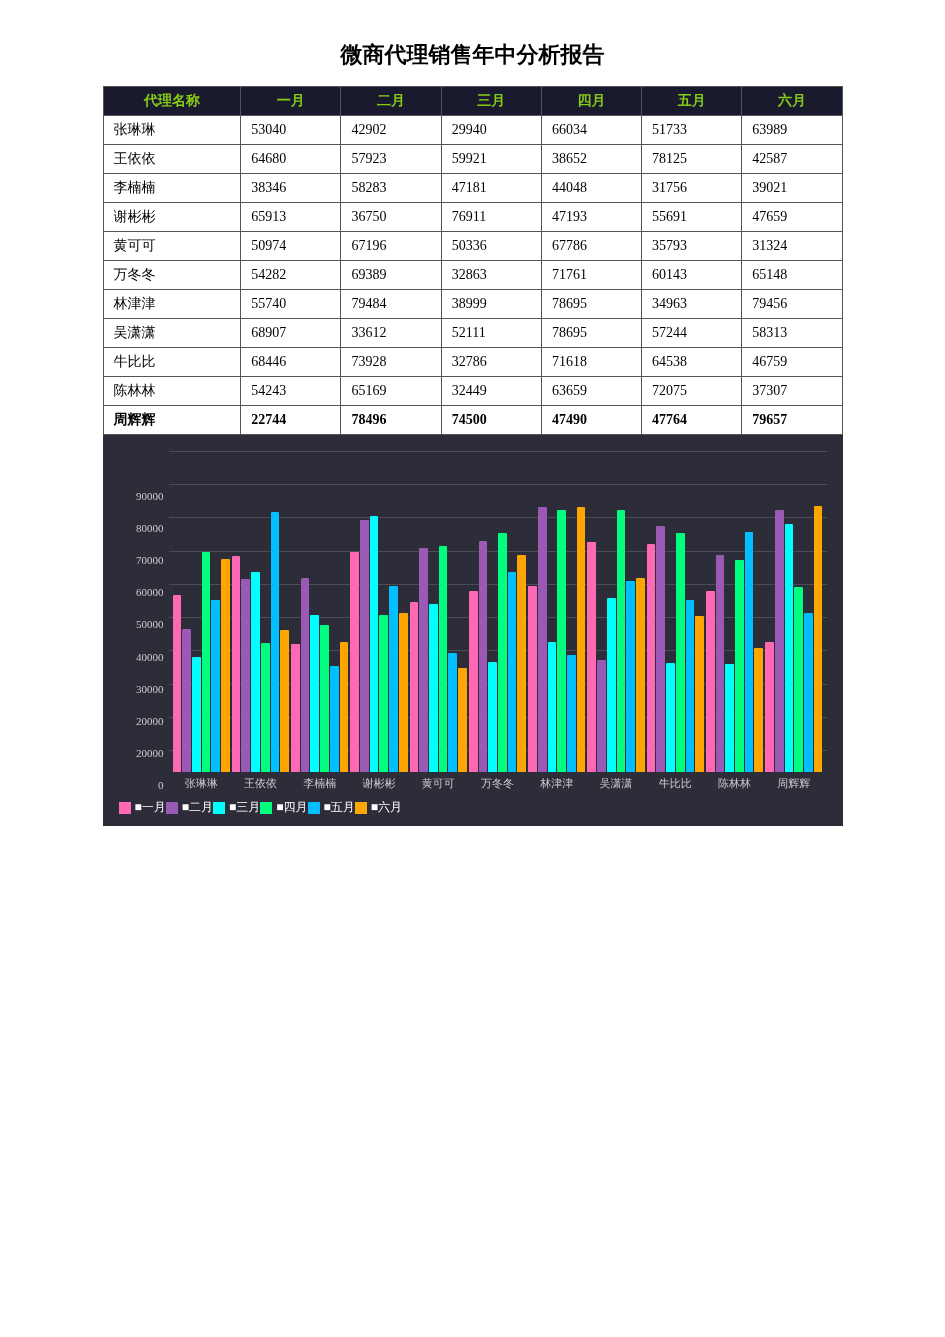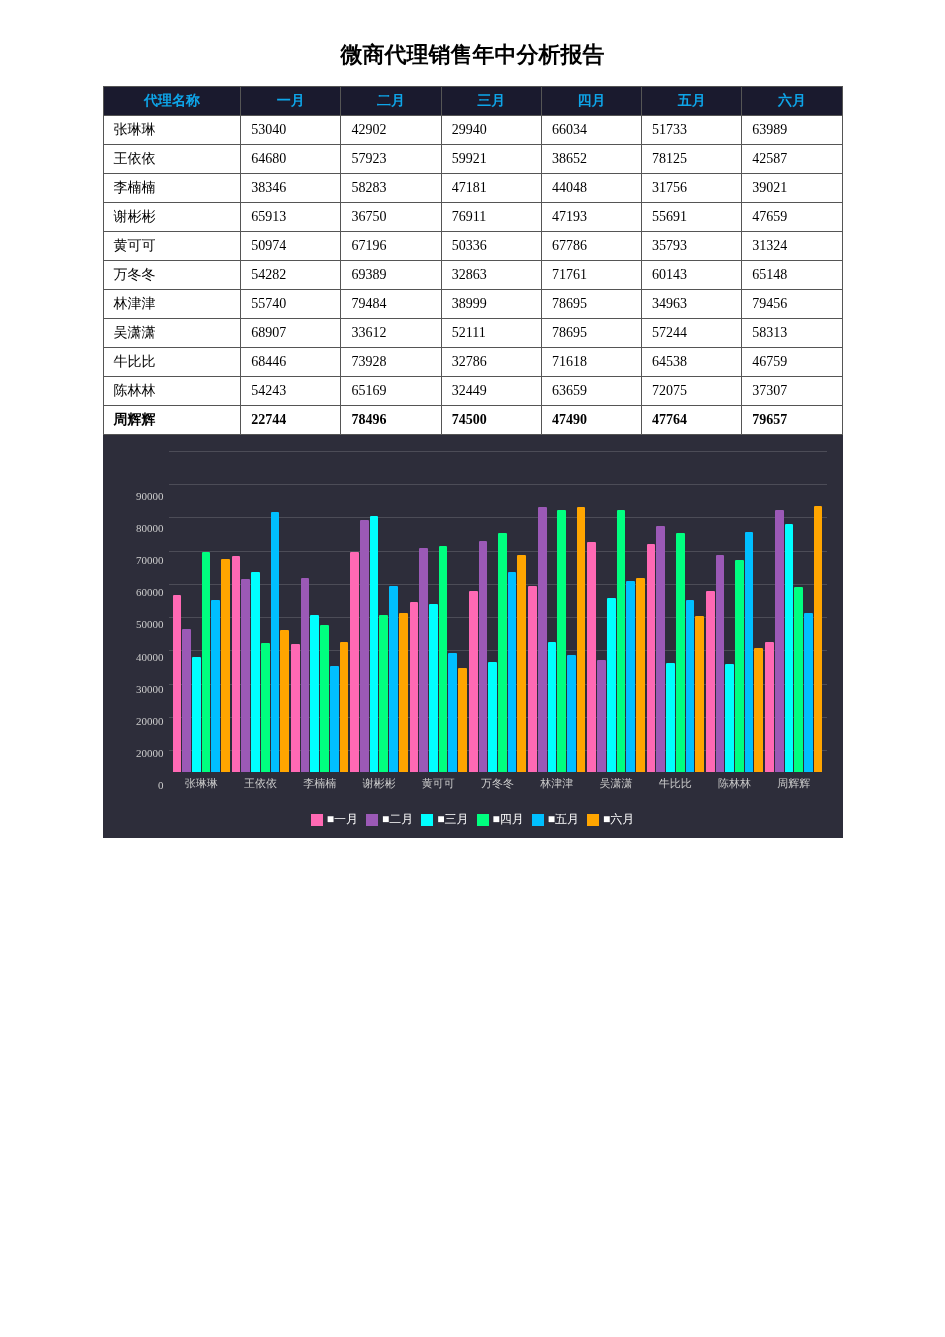--- a/index.html
+++ b/index.html
@@ -26,21 +26,21 @@
       margin-bottom: 0;
     }
     .data-table th, .data-table td {
       border: 1px solid #555;
       padding: 5px 10px;
       text-align: left;
       white-space: nowrap;
     }
     .data-table th {
       background: #1a1a2e;
-      color: #0ea5e9;
+      color: #84cc16;
       font-weight: bold;
       text-align: center;
       margin-top: 20px;
     }
     .data-table td:first-child {
       font-weight: normal;
     }
     .data-table tr:last-child td {
       font-weight: bold;
     }
@@ -138,23 +138,22 @@
       padding: 0 4px;
     }
     .x-label {
       flex: 1;
       text-align: center;
       color: #ccc;
       font-size: 11px;
     }
     .legend {
       display: flex;
-      justify-content: center;
-      gap: 8px;
-      margin-top: 20px;
+      gap: 0;
+      margin-top: 8px;
       flex-wrap: wrap;
     }
     .legend-item {
       display: flex;
       align-items: center;
       gap: 4px;
       color: #fff;
       font-size: 12px;
     }
     .legend-color {

